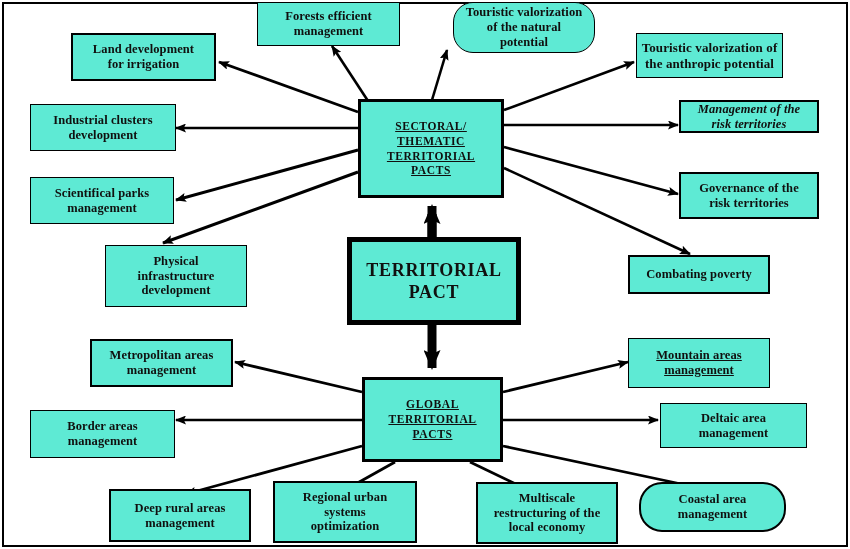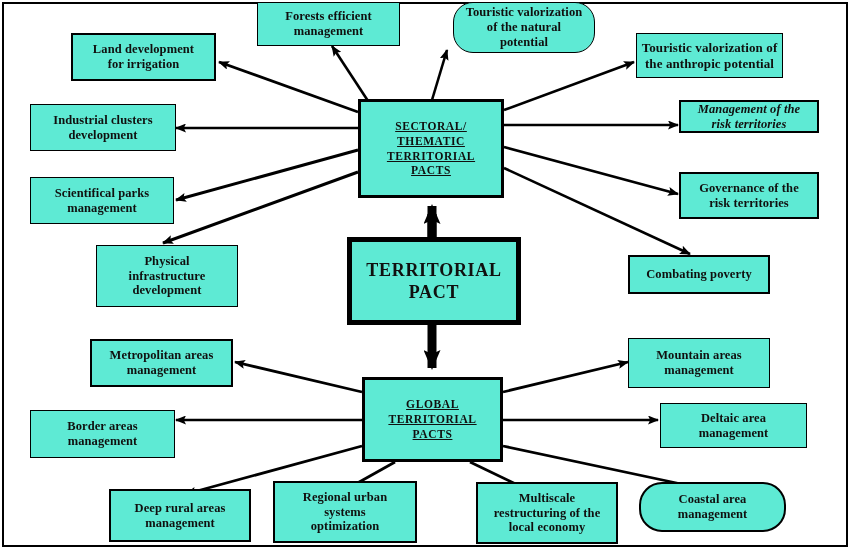--- a/index.html
+++ b/index.html
@@ -161,21 +161,21 @@
   </div>
 
   <div class="node" style="left:30px;top:104px;width:146px;height:47px;">
     <span>Industrial clusters<br>development</span>
   </div>
 
   <div class="node" style="left:30px;top:177px;width:144px;height:47px;">
     <span>Scientifical parks<br>management</span>
   </div>
 
-  <div class="node" style="left:96px;top:245px;width:142px;height:62px;">
+  <div class="node" style="left:105px;top:245px;width:142px;height:62px;">
     <span>Physical<br>infrastructure<br>development</span>
   </div>
 
   <div class="node med" style="left:679px;top:100px;width:140px;height:33px;font-style:italic;">
     <span>Management of the<br>risk territories</span>
   </div>
 
   <div class="node med" style="left:679px;top:172px;width:140px;height:47px;">
     <span>Governance of the<br>risk territories</span>
   </div>
@@ -201,21 +201,21 @@
   </div>
 
   <div class="node med" style="left:476px;top:482px;width:142px;height:62px;">
     <span>Multiscale<br>restructuring of the<br>local economy</span>
   </div>
 
   <div class="node med" style="left:639px;top:482px;width:147px;height:50px;border-radius:23px;">
     <span>Coastal area<br>management</span>
   </div>
 
-  <div class="node" style="left:628px;top:338px;width:142px;height:50px;">
+  <div class="node" style="left:628px;top:338px;width:142px;height:50px;text-decoration:underline;">
     <span>Mountain areas<br>management</span>
   </div>
 
   <div class="node" style="left:660px;top:403px;width:147px;height:45px;justify-content:flex-end;">
     <span>Deltaic area<br>management</span>
   </div>
 
 </div>
 
 </body></html>

